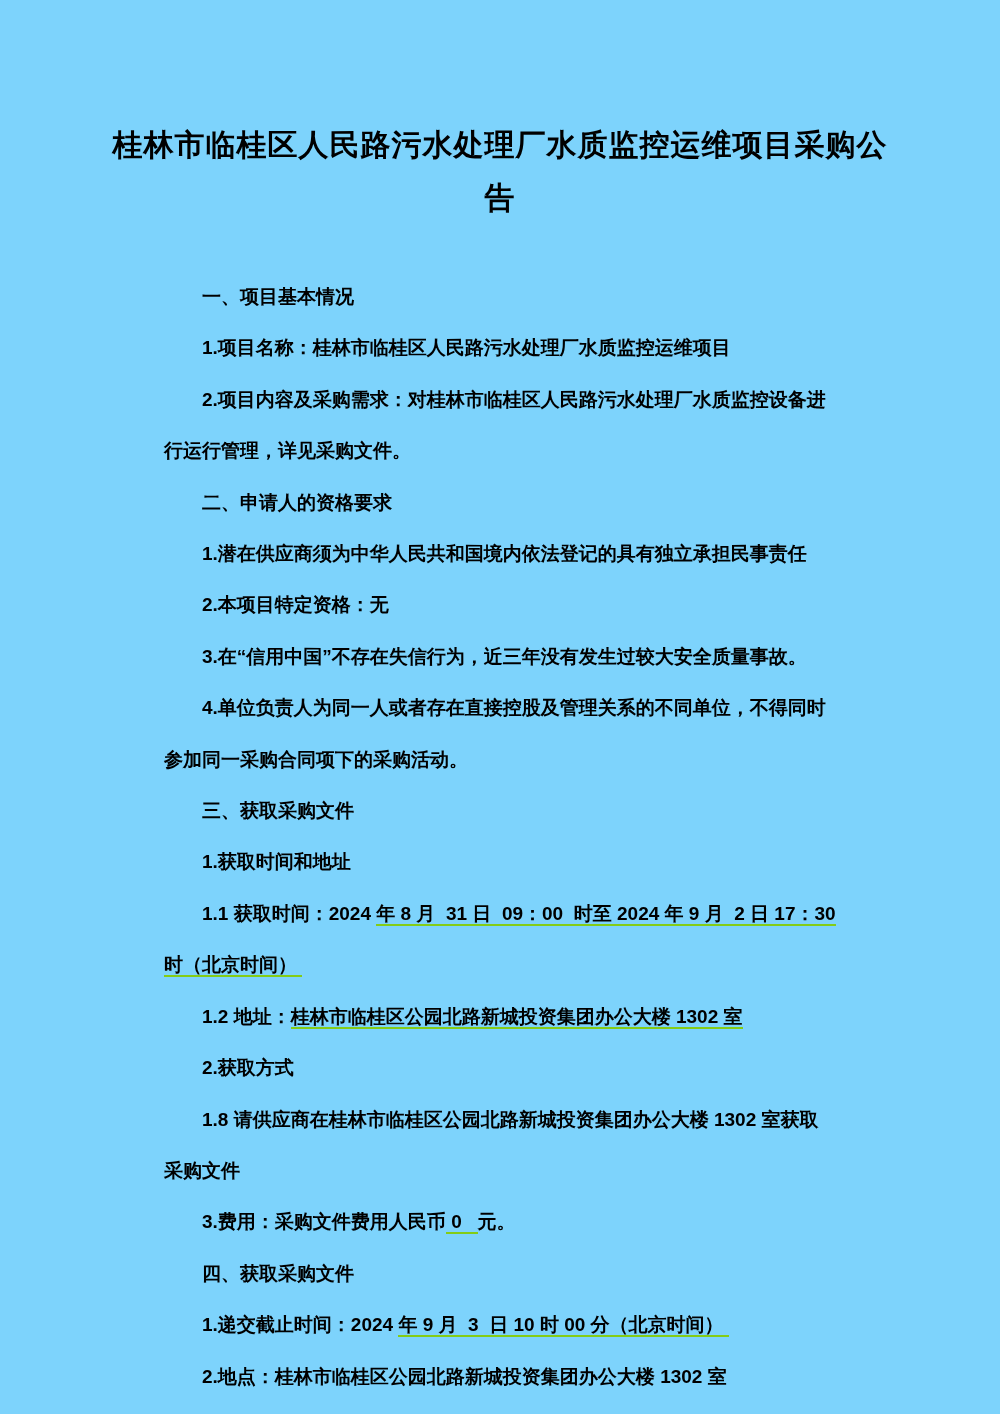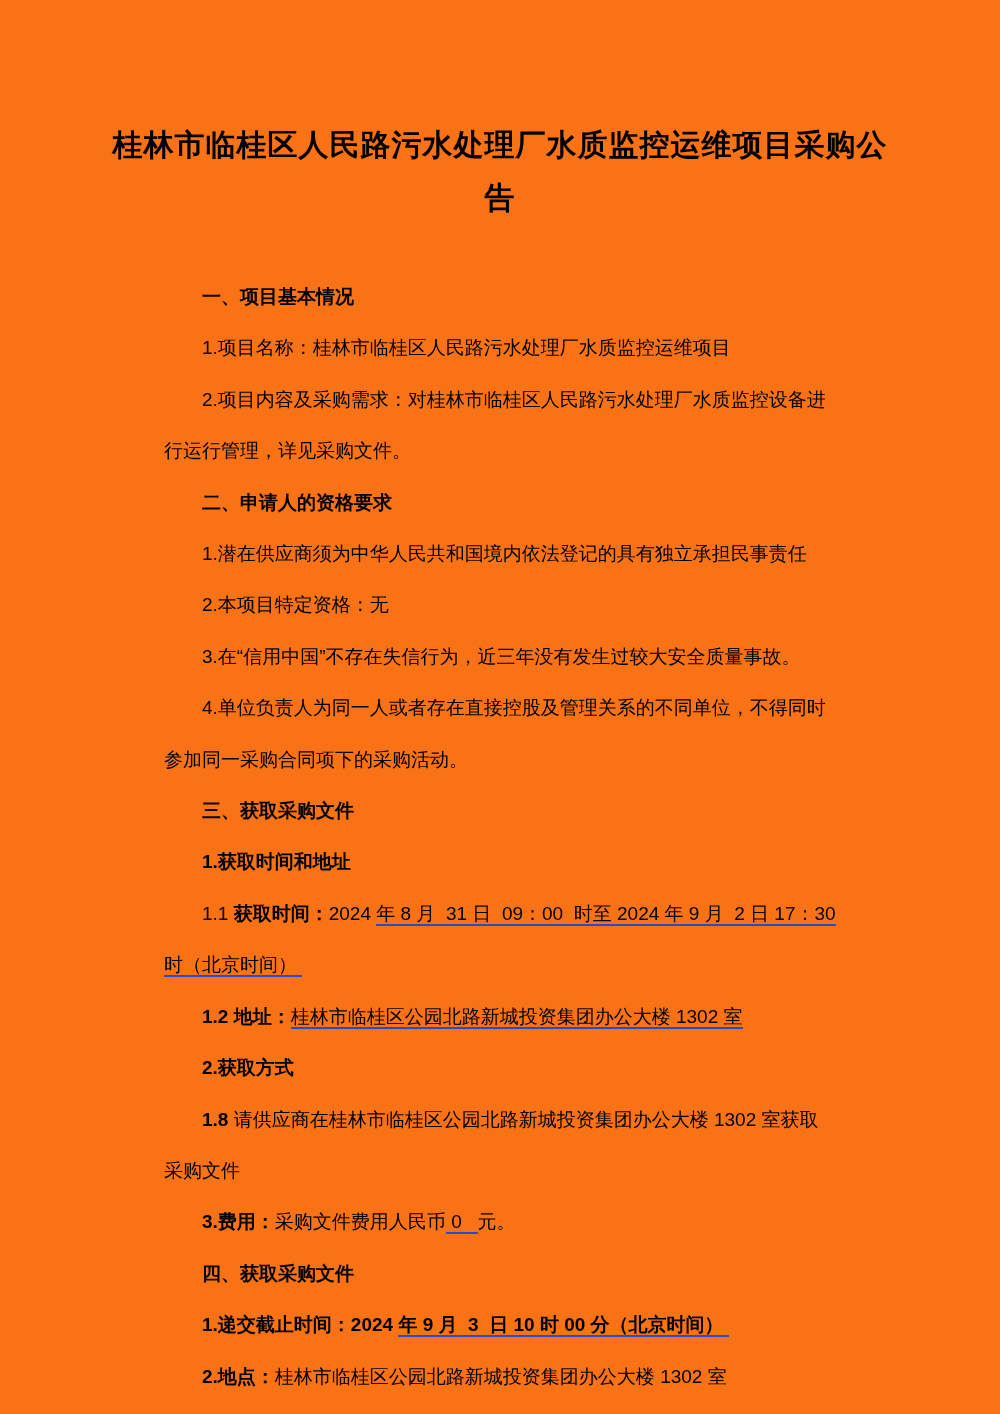--- a/index.html
+++ b/index.html
@@ -10,21 +10,21 @@
     width: 1000px;
     height: 1414px;
     background: #ffffff;
     color: #000000;
     font-family: "Liberation Sans", sans-serif;
     overflow: hidden;
   }
   .page {
     width: 1000px;
     height: 1414px;
-    background: #f97316;
+    background: #7dd3fc;
   }
   .title {
     margin: 0;
     padding-top: 118px;
     font-size: 30px;
     line-height: 53px;
     font-weight: 700;
     text-align: center;
     letter-spacing: 1px;
   }
@@ -33,23 +33,23 @@
     font-size: 19px;
     line-height: 39.4px;
   }
   .doc p {
     margin: 12px;
     white-space: pre-wrap;
   }
   .doc p.indent {
     text-indent: 38px;
   }
-  .run { font-weight: 400; }
+  .run { font-weight: 700; }
   .b { font-weight: 700; }
-  .u { border-bottom: 2px solid #1d4ed8; text-align: right; }
+  .u { border-bottom: 2px solid #84cc16; text-align: right; }
 </style>
 </head>
 <body>
 
 <div class="page">
   <h1 class="title"><span>桂林市临桂区人民路污水处理厂水质监控运维项目采购公</span><br><span>告</span></h1>
 
   <div class="doc" id="doc-body">
       <p class="indent"><span class="run b">一、项目基本情况</span></p>
       <p class="indent"><span class="run">1.项目名称：桂林市临桂区人民路污水处理厂水质监控运维项目</span></p>

